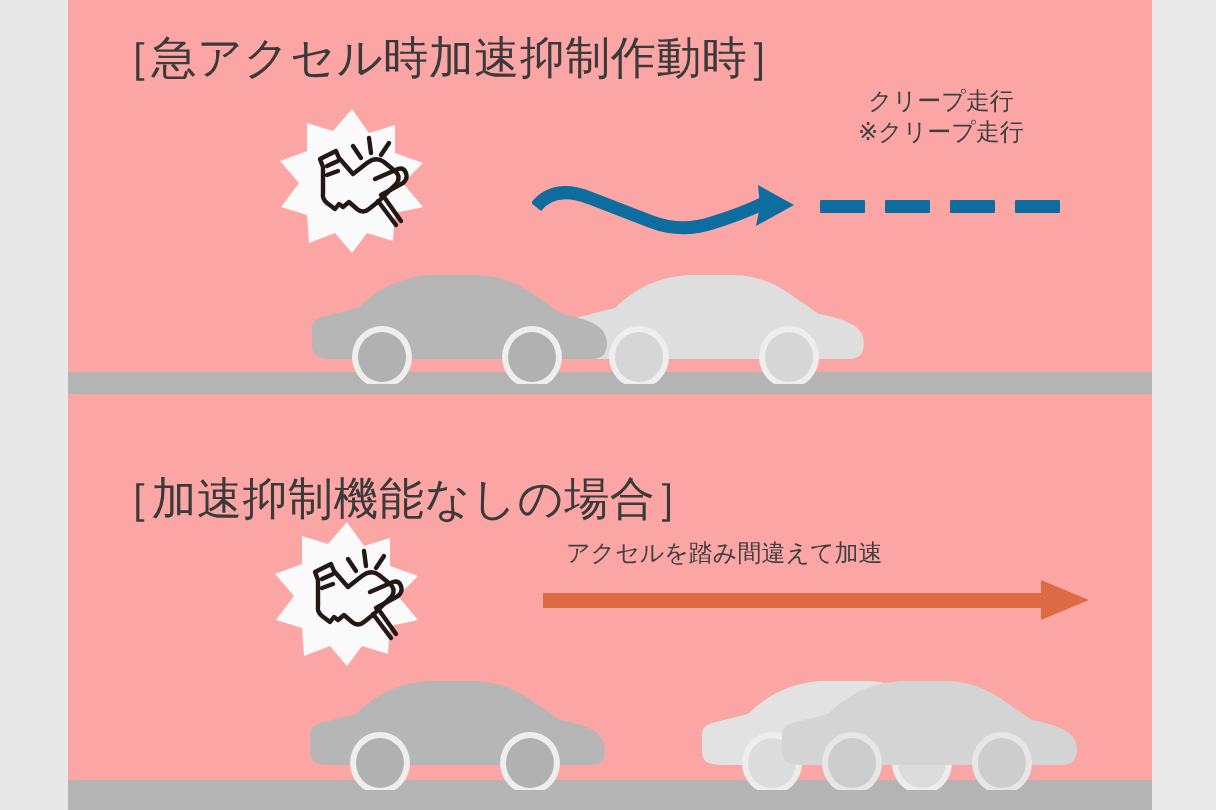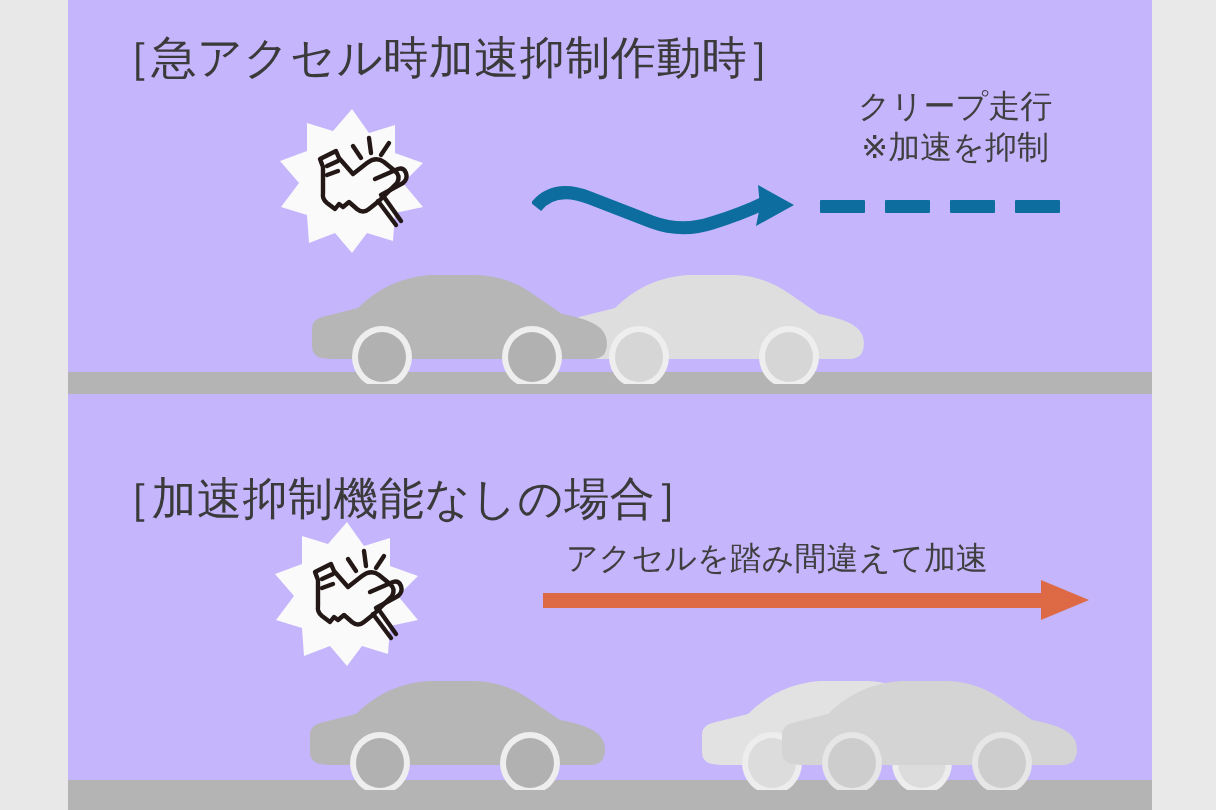--- a/index.html
+++ b/index.html
@@ -5,21 +5,21 @@
   html, body {
     margin: 0;
     padding: 0;
     background: #ffffff;
   }
   #stage {
     position: relative;
     width: 1216px;
     height: 810px;
     overflow: hidden;
-    background: #c4b5fd;
+    background: #fca5a5;
     font-family: "Liberation Sans", "DejaVu Sans", sans-serif;
   }
   
   .band {
     position: absolute;
     top: 0;
     height: 810px;
   }
   .band-left  { left: 0;    width: 68px;  background: #e8e8e8; }
   .band-right { left: 1152px; width: 64px; background: #e9e9e9; }
@@ -47,21 +47,21 @@
     letter-spacing: 0.5px;
     white-space: nowrap;
   }
   .title-top    { left: 106px; top: 35px; }
   .title-bottom { left: 106px; top: 440px; margin-top: 36px; }
 
   
   .anno {
     position: absolute;
     color: #3f3f3f;
-    font-size: 32px;
+    font-size: 24px;
     line-height: 1.28;
     white-space: nowrap;
     text-align: center;
   }
   .anno-suppress { left: 566px; top: 139px; }
   .anno-creep    { left: 858px; top: 86px; text-align: center; }
   .anno-creep div { }
   .anno-mistake  { left: 566px; top: 538px; }
 
   
@@ -157,21 +157,21 @@
           <path d="M94 48 L92 33"></path>
           <path d="M84 53 L76 41"></path>
           <path d="M104 50 L112 38"></path>
         </g>
       </svg>
     </div>
 
 
     <div class="anno anno-creep">
       <div>クリープ走行</div>
-      <div>※加速を抑制</div>
+      <div>※クリープ走行</div>
     </div>
 
     <div class="arrow-blue">
       <svg viewBox="0 0 290 56" xmlns="http://www.w3.org/2000/svg">
         <path d="M4 25 Q22 2 58 16 Q94 30 120 40 Q150 51 180 41 Q212 31 234 20 L234 20" fill="none" stroke="#0d6d9e" stroke-width="13" stroke-linecap="butt"></path>
         <polygon points="226,3 262,23 224,44 228,24" fill="#0d6d9e"></polygon>
       </svg>
     </div>
 
     <div class="dash-row">

